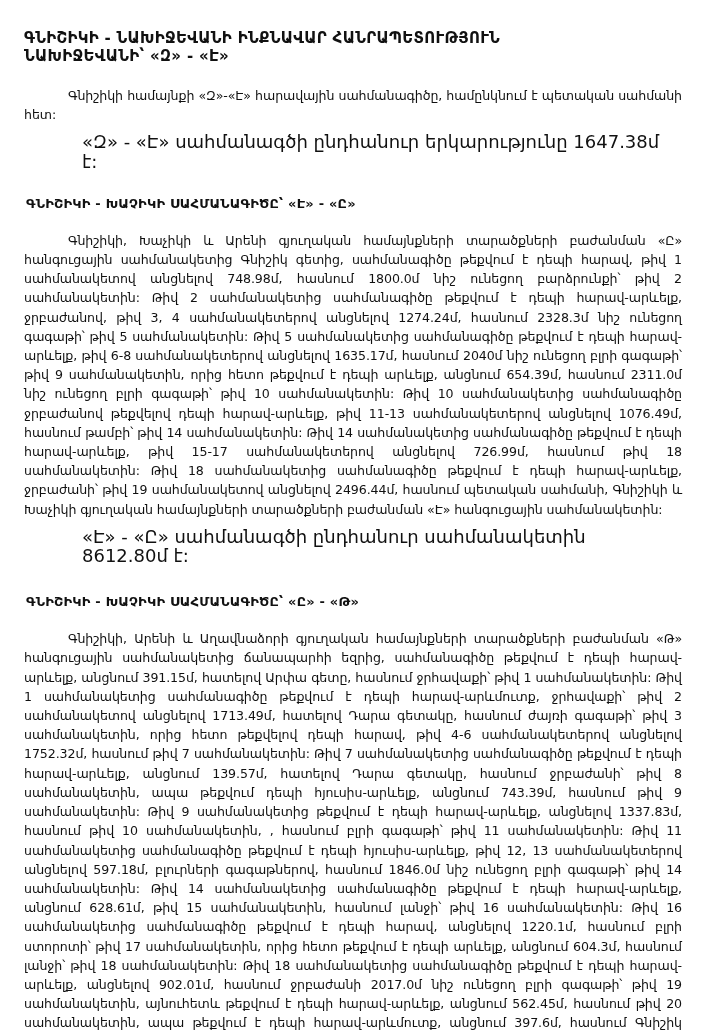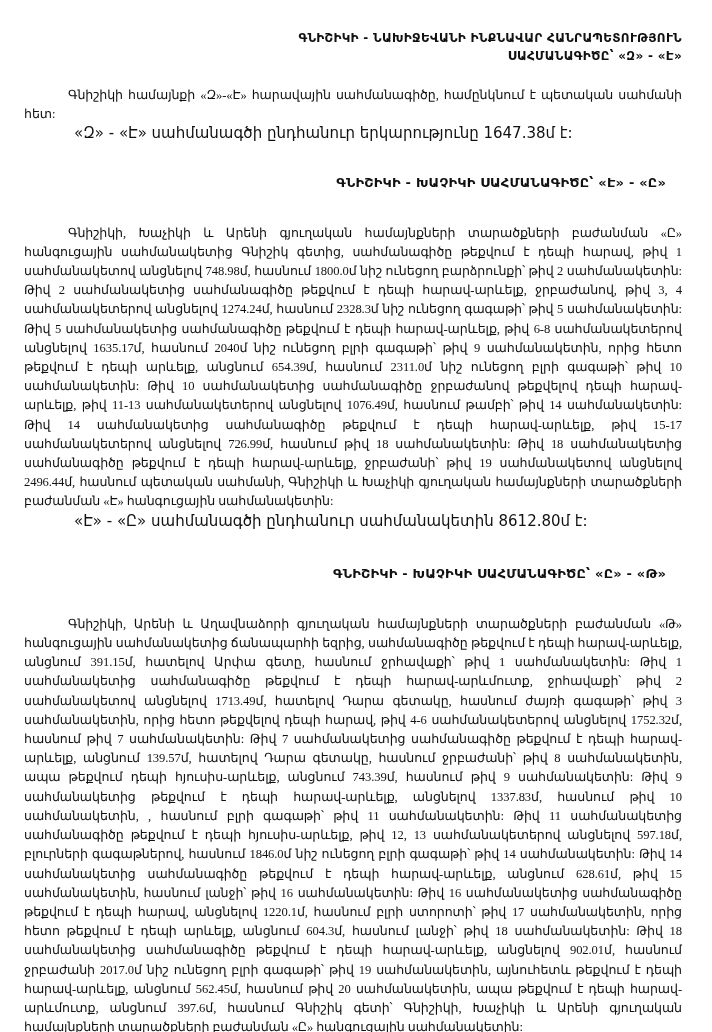--- a/index.html
+++ b/index.html
@@ -3,42 +3,42 @@
 <meta charset="utf-8">
 <style>
   html, body { margin: 0; padding: 0; background: #ffffff; }
   body {
     width: 712px; height: 1032px; overflow: hidden;
     font-family: "DejaVu Sans", sans-serif;
     color: #111;
   }
   .page { position: relative; width: 712px; height: 1032px; box-sizing: border-box; padding: 0 30px 0 24px; }
   .title {
-    text-align: right; font-size: 12px; font-weight: bold; letter-spacing: 0.3px;
+    text-align: left; font-size: 15px; font-weight: bold; letter-spacing: 0.3px;
     line-height: 18px; margin: 0;
   }
   .t1 { padding-top: 29px; }
   .para {
     font-size: 12.6px; line-height: 19.2px; text-align: justify; margin: 0;
-    text-indent: 44px; letter-spacing: -0.1px; font-family: Liberation Serif, serif;
+    text-indent: 44px; letter-spacing: -0.1px;
   }
   .total {
-    font-size: 15px; line-height: 19.2px; margin: 0; padding-left: 50px;
+    font-size: 18px; line-height: 19.2px; margin: 8px; padding-left: 50px;
   }
   .sec-title {
-    text-align: right; font-size: 13px; font-weight: bold; line-height: 18px;
-    margin: 16px; letter-spacing: 0.2px;
+    text-align: left; font-size: 13px; font-weight: bold; line-height: 18px;
+    margin: 2px; letter-spacing: 0.2px;
   }
 </style>
 </head>
 <body>
 
 <div class="page">
   <p class="title t1">ԳՆԻՇԻԿԻ  - ՆԱԽԻՋԵՎԱՆԻ ԻՆՔՆԱՎԱՐ  ՀԱՆՐԱՊԵՏՈՒԹՅՈՒՆ</p>
-  <p class="title">ՍԱՀՄԱՆԱԳԻԾԸ՝ «Զ» - «Է»</p>
+  <p class="title">ՆԱԽԻՋԵՎԱՆԻ՝ «Զ» - «Է»</p>
 
   <div style="height:21px"></div>
   <p class="para">Գնիշիկի համայնքի «Զ»-«Է» հարավային սահմանագիծը, համընկնում է պետական սահմանի հետ:</p>
   <p class="total">«Զ» - «Է» սահմանագծի ընդհանուր երկարությունը 1647.38մ է:</p>
 
   <div style="height:14px"></div>
   <p class="sec-title">ԳՆԻՇԻԿԻ - ԽԱՉԻԿԻ ՍԱՀՄԱՆԱԳԻԾԸ՝ «Է» - «Ը»</p>
   <div style="height:16px"></div>
   <p class="para">Գնիշիկի, Խաչիկի և Արենի գյուղական համայնքների տարածքների բաժանման «Ը» հանգուցային սահմանակետից Գնիշիկ գետից, սահմանագիծը թեքվում է դեպի հարավ, թիվ 1 սահմանակետով անցնելով 748.98մ,  հասնում 1800.0մ նիշ ունեցող բարձրունքի՝ թիվ 2 սահմանակետին: Թիվ 2 սահմանակետից սահմանագիծը թեքվում է դեպի հարավ-արևելք, ջրբաժանով, թիվ 3, 4 սահմանակետերով անցնելով 1274.24մ, հասնում 2328.3մ նիշ ունեցող գագաթի՝ թիվ 5 սահմանակետին: Թիվ 5 սահմանակետից սահմանագիծը թեքվում է դեպի հարավ-արևելք, թիվ 6-8 սահմանակետերով անցնելով 1635.17մ, հասնում 2040մ նիշ ունեցող բլրի գագաթի՝ թիվ 9 սահմանակետին, որից հետո թեքվում է դեպի արևելք, անցնում  654.39մ, հասնում 2311.0մ նիշ ունեցող բլրի գագաթի՝ թիվ 10 սահմանակետին: Թիվ 10 սահմանակետից սահմանագիծը ջրբաժանով  թեքվելով դեպի հարավ-արևելք, թիվ 11-13 սահմանակետերով անցնելով 1076.49մ, հասնում թամբի՝ թիվ 14 սահմանակետին: Թիվ 14 սահմանակետից սահմանագիծը թեքվում է դեպի հարավ-արևելք, թիվ 15-17 սահմանակետերով անցնելով 726.99մ, հասնում թիվ 18 սահմանակետին: Թիվ 18 սահմանակետից սահմանագիծը թեքվում է դեպի հարավ-արևելք, ջրբաժանի՝ թիվ 19 սահմանակետով անցնելով 2496.44մ, հասնում  պետական սահմանի, Գնիշիկի և Խաչիկի գյուղական համայնքների տարածքների բաժանման «Է» հանգուցային սահմանակետին:</p>
   <p class="total">«Է» - «Ը» սահմանագծի ընդհանուր սահմանակետին 8612.80մ է:</p>

